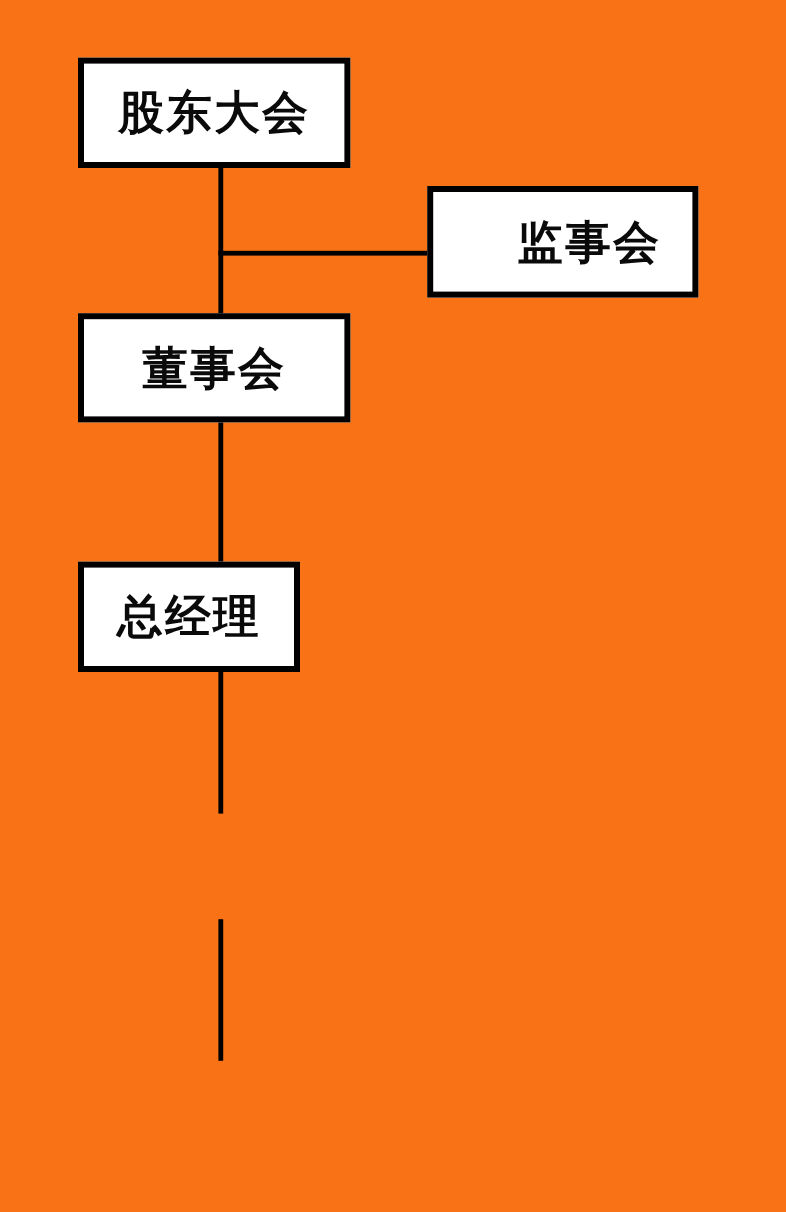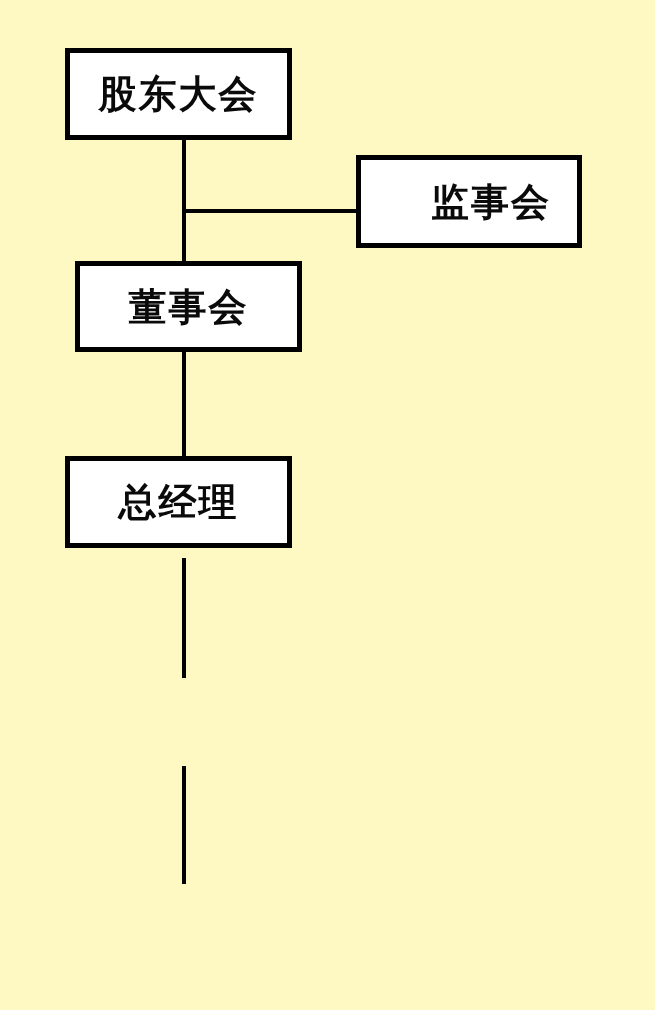--- a/index.html
+++ b/index.html
@@ -35,31 +35,31 @@
   }
   .connector {
     position: absolute;
     background: #000000;
     z-index: 1;
   }
 </style>
 </head>
 <body>
 
-<div id="canvas" style="background: #fef9c3;">
+<div id="canvas" style="background: #f97316;">
     <div class="connector" style="background: rgb(0, 0, 0); left: 182px; top: 138px; width: 4px; height: 125px;"></div>
     <div class="connector" style="background: rgb(0, 0, 0); left: 182px; top: 209px; width: 176px; height: 4px;"></div>
     <div class="connector" style="background: rgb(0, 0, 0); left: 182px; top: 350px; width: 4px; height: 120px;"></div>
     <div class="connector" style="background: rgb(0, 0, 0); left: 182px; top: 558px; width: 4px; height: 120px;"></div>
     <div class="connector" style="background: rgb(0, 0, 0); left: 182px; top: 766px; width: 4px; height: 118px;"></div>
     <div class="node" style="left: 65px; top: 48px; width: 227px; height: 92px; border-color: rgb(0, 0, 0);">
       <span class="node-label" style="color: rgb(10, 10, 10);">股东大会</span>
     </div>
     <div class="node" style="left: 356px; top: 155px; width: 226px; height: 93px; border-color: rgb(0, 0, 0); padding-left: 44px;">
       <span class="node-label" style="color: rgb(10, 10, 10);">监事会</span>
     </div>
-    <div class="node" style="left: 75px; top: 261px; width: 227px; height: 91px; border-color: rgb(0, 0, 0);">
+    <div class="node" style="left: 65px; top: 261px; width: 227px; height: 91px; border-color: rgb(0, 0, 0);">
       <span class="node-label" style="color: rgb(10, 10, 10);">董事会</span>
     </div>
-    <div class="node" style="left: 65px; top: 456px; width: 227px; height: 92px; border-color: rgb(0, 0, 0);">
+    <div class="node" style="left: 65px; top: 468px; width: 185px; height: 92px; border-color: rgb(0, 0, 0);">
       <span class="node-label" style="color: rgb(10, 10, 10);">总经理</span>
     </div>
   </div>
 
 </body></html>

